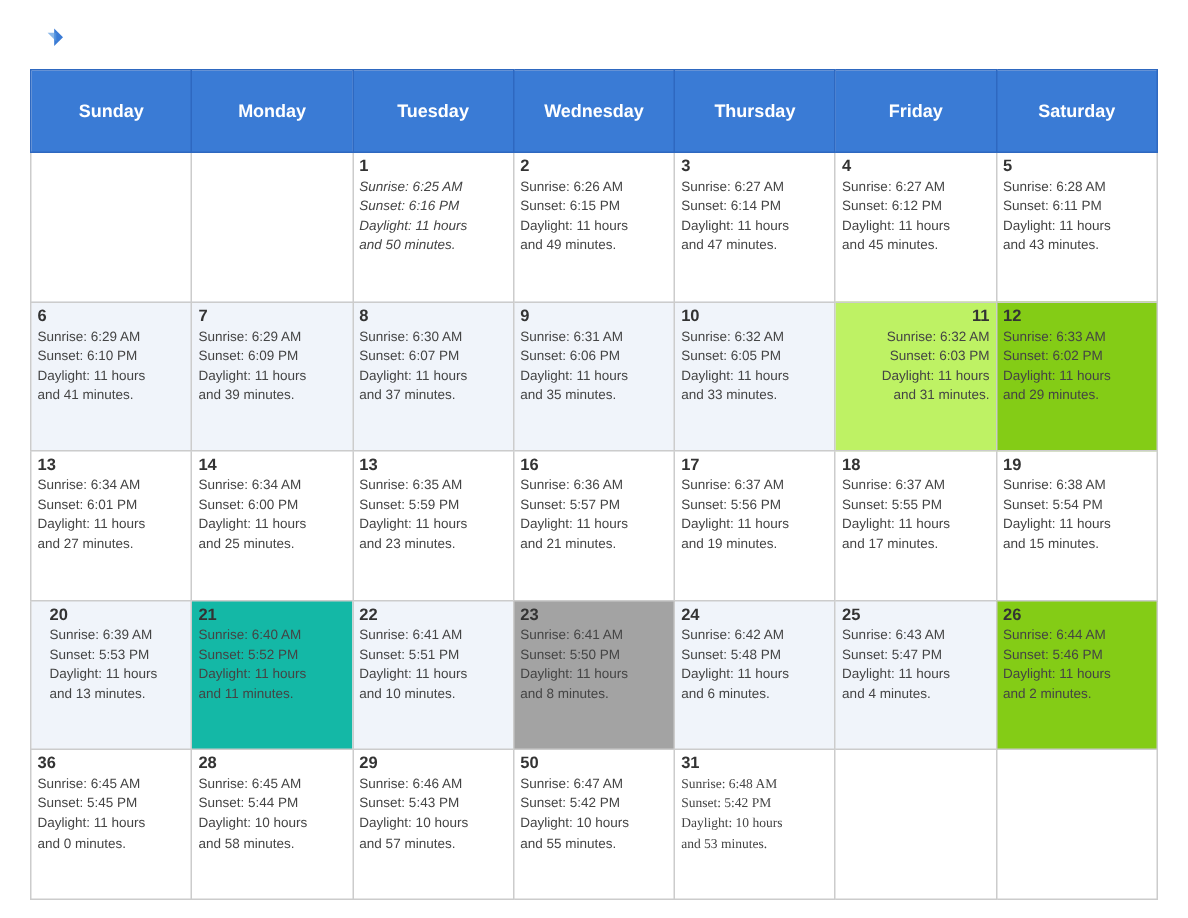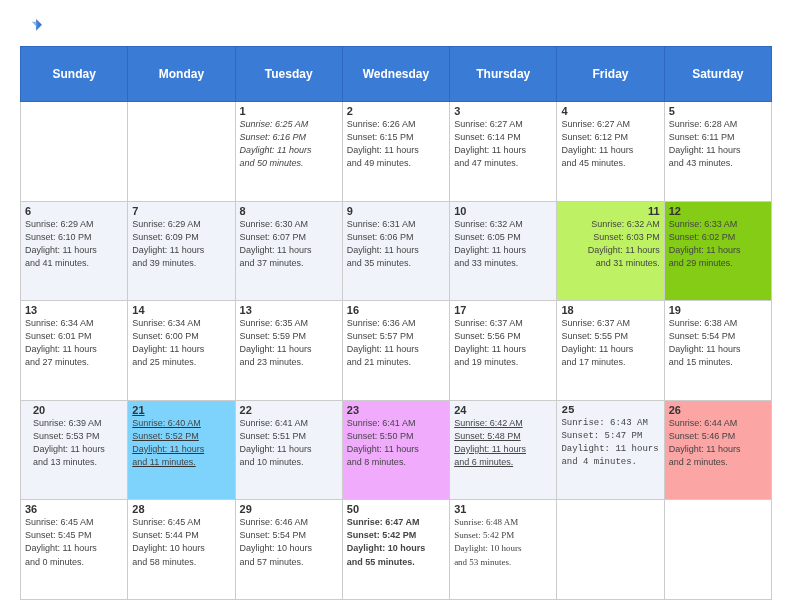--- a/index.html
+++ b/index.html
@@ -279,56 +279,56 @@
           </td>
         </tr>
         <tr>
           <td style="background: rgb(240, 244, 250); padding-left: 12px;">
             <span class="day-num">20</span>
             <div class="day-info" style="white-space: pre-line;">Sunrise: 6:39 AM
 Sunset: 5:53 PM
 Daylight: 11 hours
 and 13 minutes.</div>
           </td>
-          <td style="background: #7dd3fc; text-decoration: underline;">
+          <td style="background: #14b8a6;">
             <span class="day-num">21</span>
             <div class="day-info" style="white-space: pre-line;">Sunrise: 6:40 AM
 Sunset: 5:52 PM
 Daylight: 11 hours
 and 11 minutes.</div>
           </td>
           <td style="background: rgb(240, 244, 250); margin-left: 36px;">
             <span class="day-num">22</span>
             <div class="day-info" style="white-space: pre-line;">Sunrise: 6:41 AM
 Sunset: 5:51 PM
 Daylight: 11 hours
 and 10 minutes.</div>
           </td>
-          <td style="background: #f0abfc;">
+          <td style="background: #a3a3a3;">
             <span class="day-num">23</span>
             <div class="day-info" style="white-space: pre-line;">Sunrise: 6:41 AM
 Sunset: 5:50 PM
 Daylight: 11 hours
 and 8 minutes.</div>
           </td>
           <td style="background: rgb(240, 244, 250); margin-top: 40px;">
             <span class="day-num">24</span>
-            <div class="day-info" style="white-space: pre-line; text-decoration: underline;">Sunrise: 6:42 AM
+            <div class="day-info" style="white-space: pre-line;">Sunrise: 6:42 AM
 Sunset: 5:48 PM
 Daylight: 11 hours
 and 6 minutes.</div>
           </td>
-          <td style="background: rgb(240, 244, 250); font-family: Liberation Mono, monospace;">
+          <td style="background: rgb(240, 244, 250);">
             <span class="day-num">25</span>
             <div class="day-info" style="white-space: pre-line;">Sunrise: 6:43 AM
 Sunset: 5:47 PM
 Daylight: 11 hours
 and 4 minutes.</div>
           </td>
-          <td style="background: #fca5a5;">
+          <td style="background: #84cc16;">
             <span class="day-num">26</span>
             <div class="day-info" style="white-space: pre-line;">Sunrise: 6:44 AM
 Sunset: 5:46 PM
 Daylight: 11 hours
 and 2 minutes.</div>
           </td>
         </tr>
         <tr>
           <td>
             <span class="day-num">36</span>
@@ -340,27 +340,27 @@
           <td>
             <span class="day-num">28</span>
             <div class="day-info" style="white-space: pre-line;">Sunrise: 6:45 AM
 Sunset: 5:44 PM
 Daylight: 10 hours
 and 58 minutes.</div>
           </td>
           <td>
             <span class="day-num">29</span>
             <div class="day-info" style="white-space: pre-line;">Sunrise: 6:46 AM
-Sunset: 5:54 PM
+Sunset: 5:43 PM
 Daylight: 10 hours
 and 57 minutes.</div>
           </td>
           <td>
             <span class="day-num">50</span>
-            <div class="day-info" style="white-space: pre-line; font-weight: bold;">Sunrise: 6:47 AM
+            <div class="day-info" style="white-space: pre-line;">Sunrise: 6:47 AM
 Sunset: 5:42 PM
 Daylight: 10 hours
 and 55 minutes.</div>
           </td>
           <td>
             <span class="day-num">31</span>
             <div class="day-info" style="white-space: pre-line; font-family: Liberation Serif, serif;">Sunrise: 6:48 AM
 Sunset: 5:42 PM
 Daylight: 10 hours
 and 53 minutes.</div>

